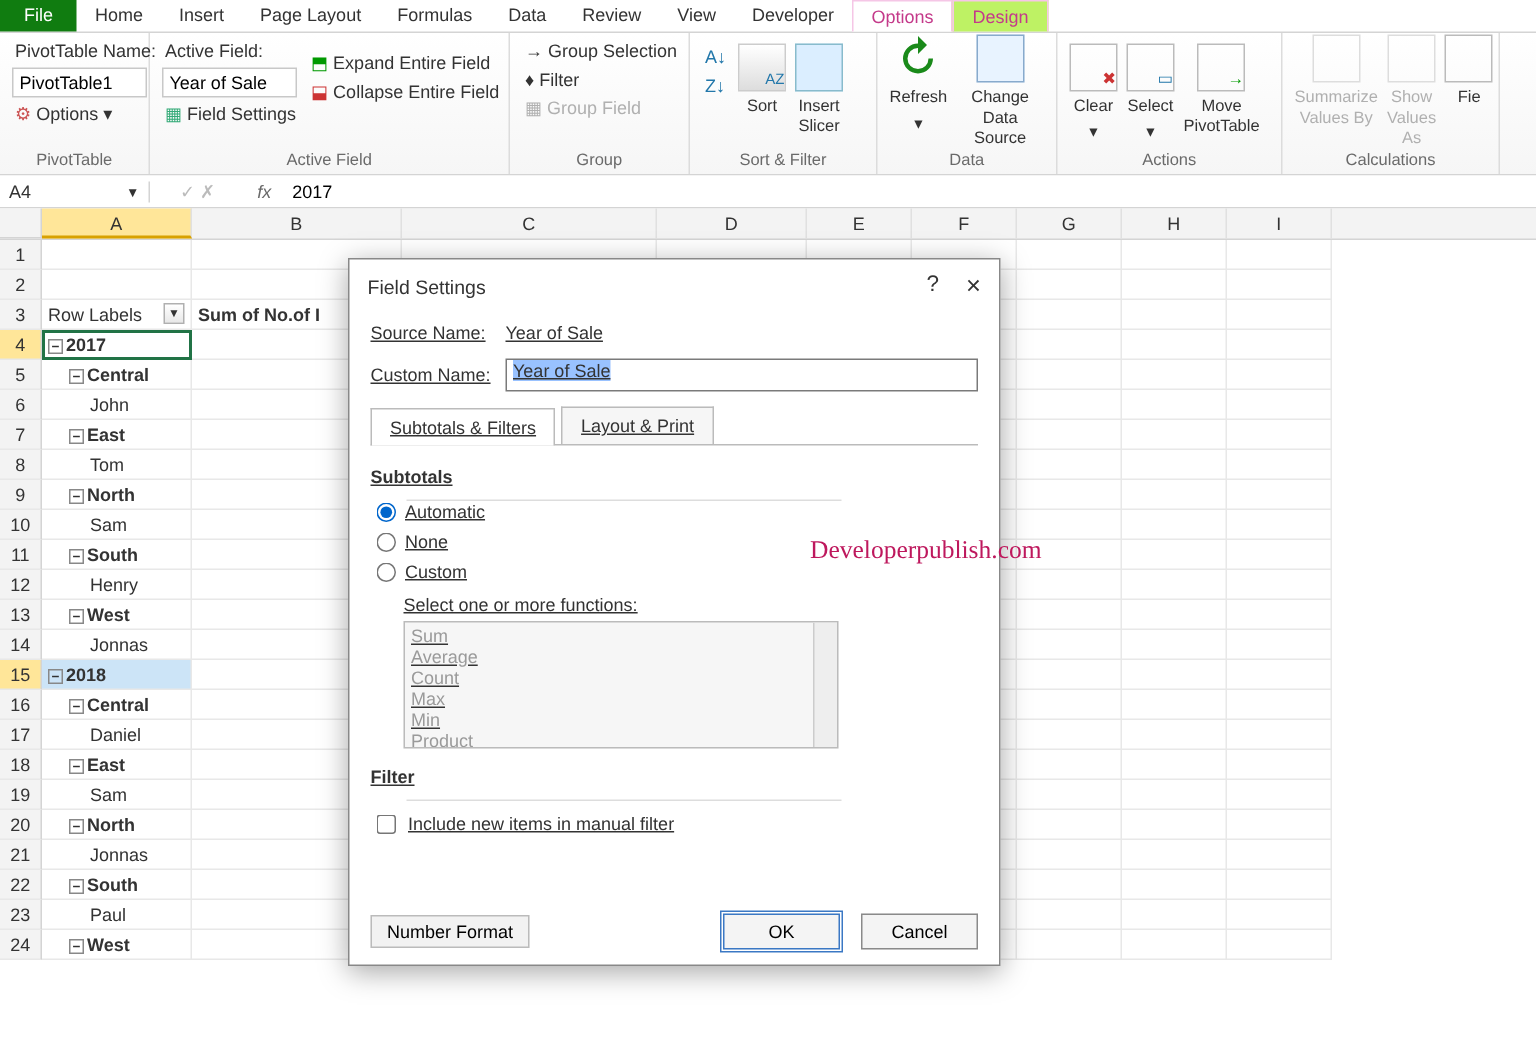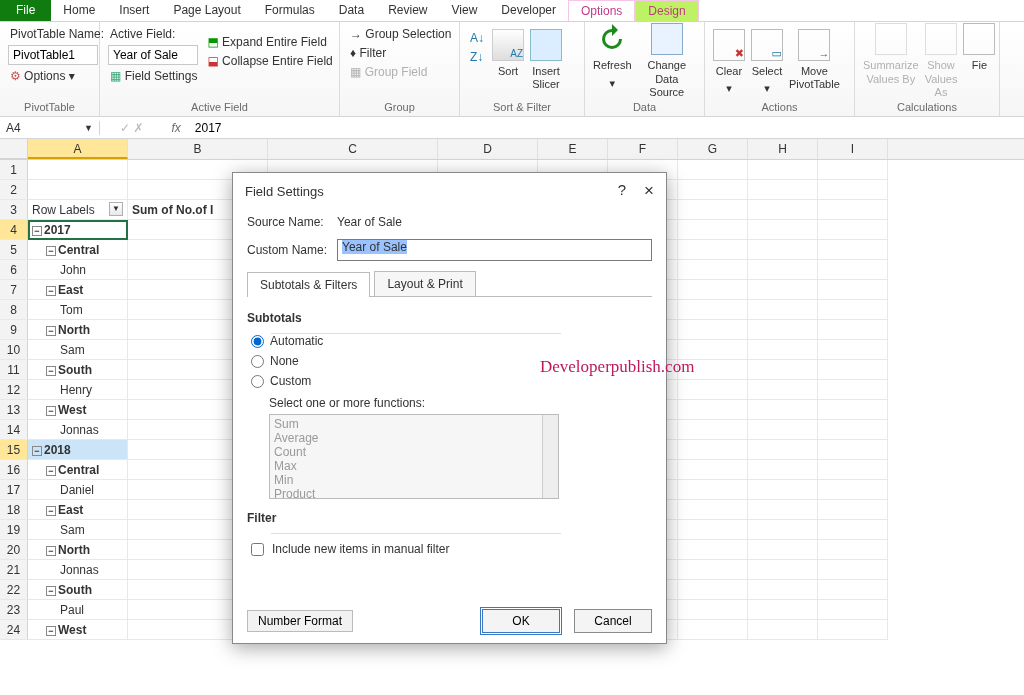--- a/index.html
+++ b/index.html
@@ -50,21 +50,21 @@
   .cell.bold { font-weight: bold; }
   .cell.active { outline: 2px solid #217346; outline-offset: -2px; }
   .cell.sel-blue { background: #cce4f7; }
   .collapse-btn { display: inline-block; width: 10px; height: 10px; border: 1px solid #888; text-align: center; line-height: 8px; font-size: 9px; margin-right: 2px; vertical-align: middle; }
   .dd-btn { float: right; width: 14px; height: 14px; border: 1px solid #b0b0b0; background: linear-gradient(#fff,#e8e8e8); font-size: 8px; text-align: center; line-height: 12px; margin-top: 2px; }
 
   
   .dialog { position: absolute; left: 232px; top: 172px; width: 435px; height: 472px; background: #fff; border: 1px solid #888; box-shadow: 0 4px 18px rgba(0,0,0,0.35); display: flex; flex-direction: column; }
   .dlg-title { display: flex; justify-content: space-between; align-items: center; padding: 8px 12px; font-size: 13px; }
   .dlg-title .title-right { display: flex; gap: 18px; font-size: 15px; }
-  .dlg-body { padding: 6px 14px; flex: 1; display: flex; flex-direction: column; }
+  .dlg-body { padding: 6px 14px; flex: 1; display: flex; flex-direction: column; text-decoration: underline; }
   .kv { display: flex; align-items: center; margin-bottom: 10px; font-size: 12px; }
   .kv label { width: 90px; }
   .kv .val { }
   .dlg-input { flex: 1; border: 1px solid #7a7a7a; height: 22px; padding: 0 4px; font-size: 12px; }
   .dlg-tabs { display: flex; border-bottom: 1px solid #bbb; margin-bottom: 10px; }
   .dlg-tab { padding: 5px 12px; border: 1px solid #bbb; border-bottom: none; margin-right: 4px; font-size: 12px; background: #f6f6f6; }
   .dlg-tab.active { background: #fff; position: relative; top: 1px; }
   .section-h { font-weight: bold; font-size: 12px; margin: 4px 0 6px; }
   .radios { display: flex; flex-direction: column; gap: 6px; margin-left: 4px; margin-bottom: 8px; }
   .radios label { font-size: 12px; display: flex; align-items: center; gap: 6px; }

